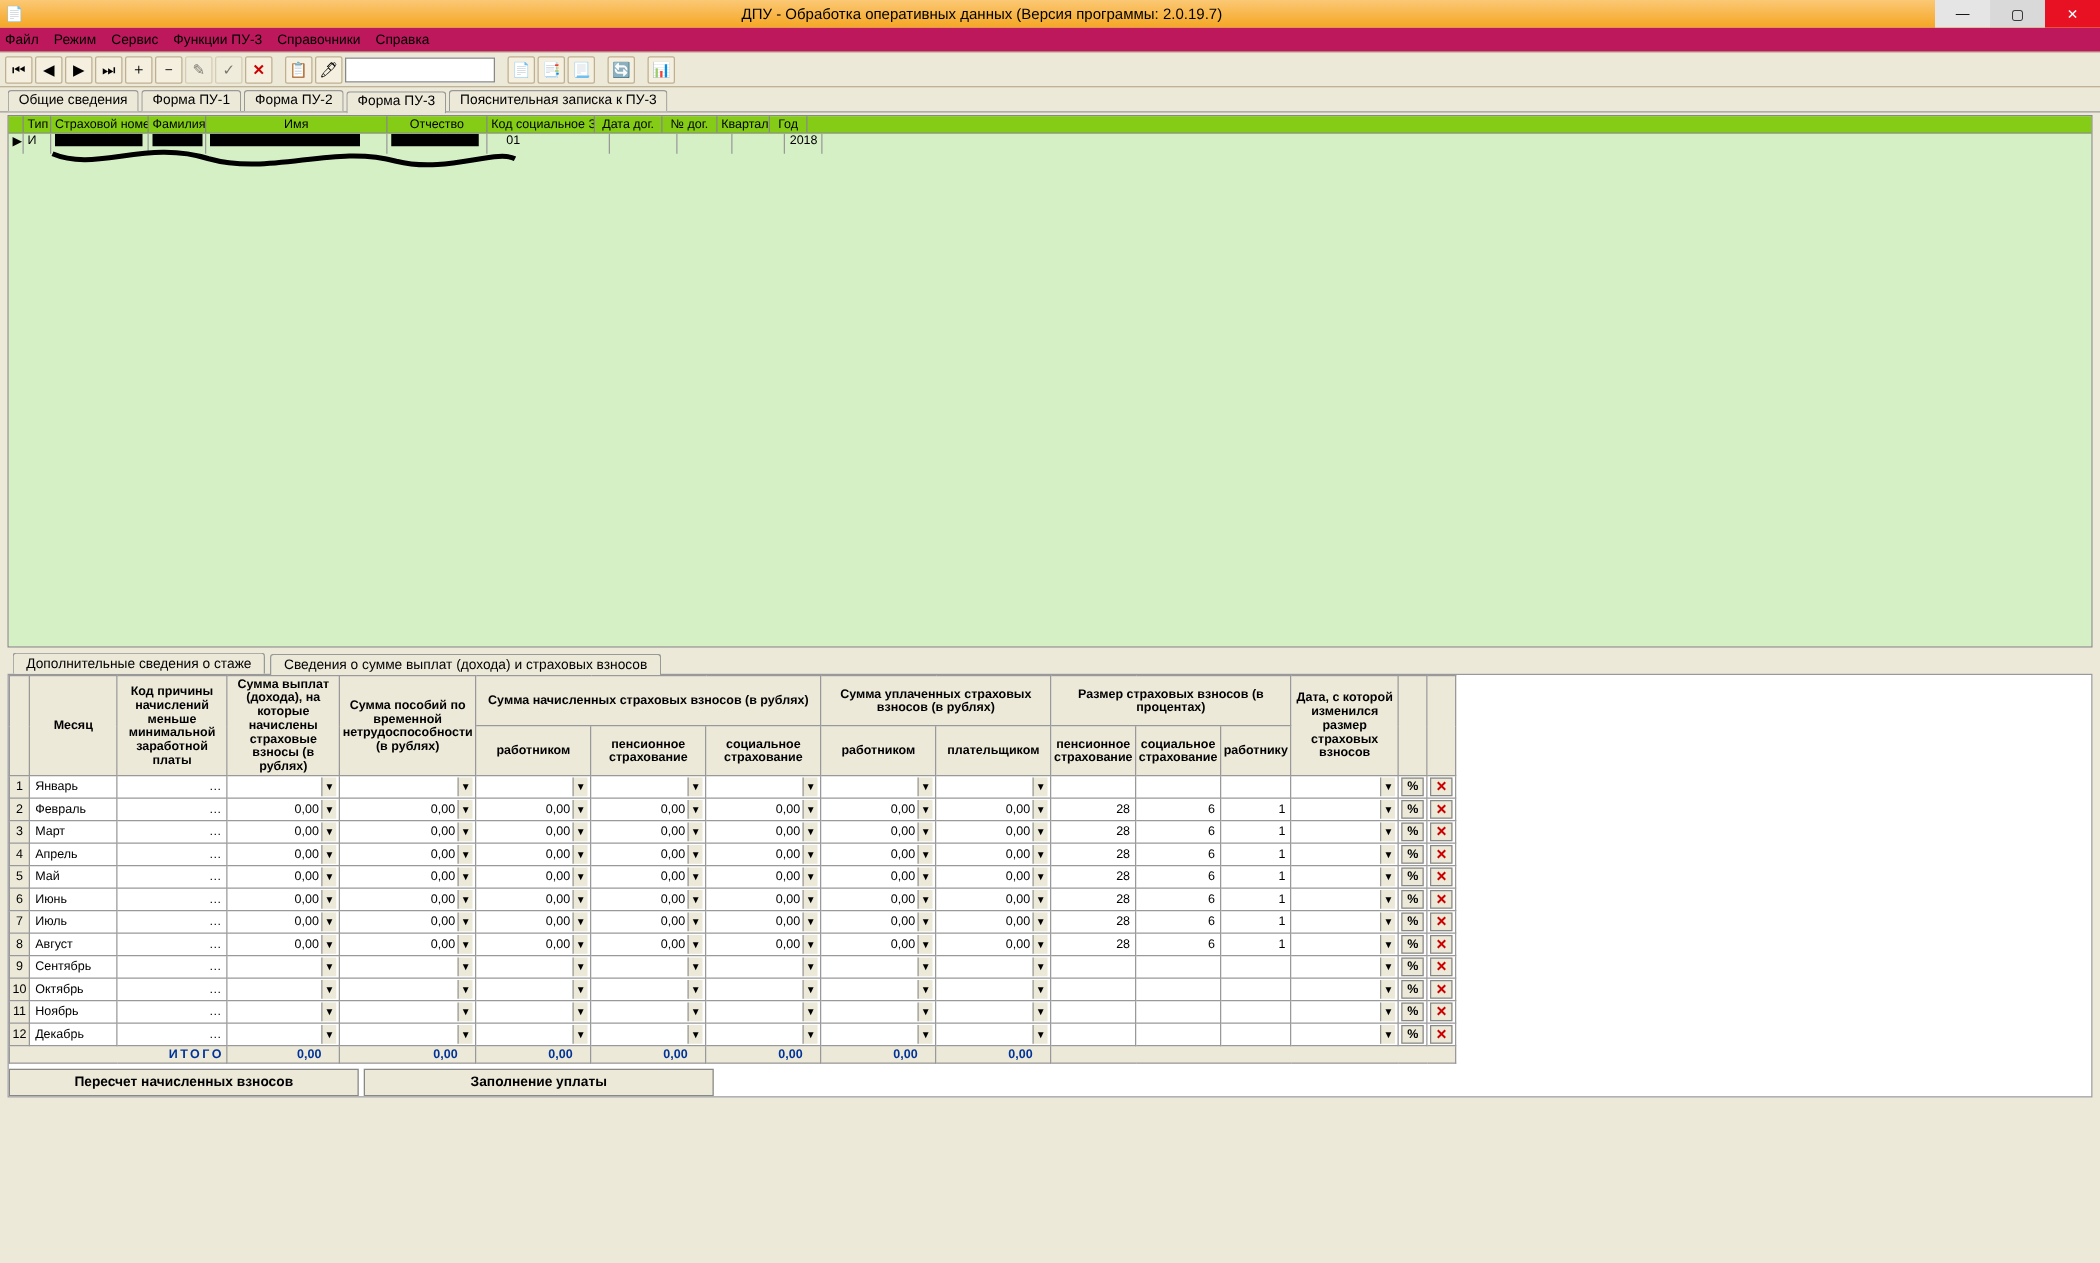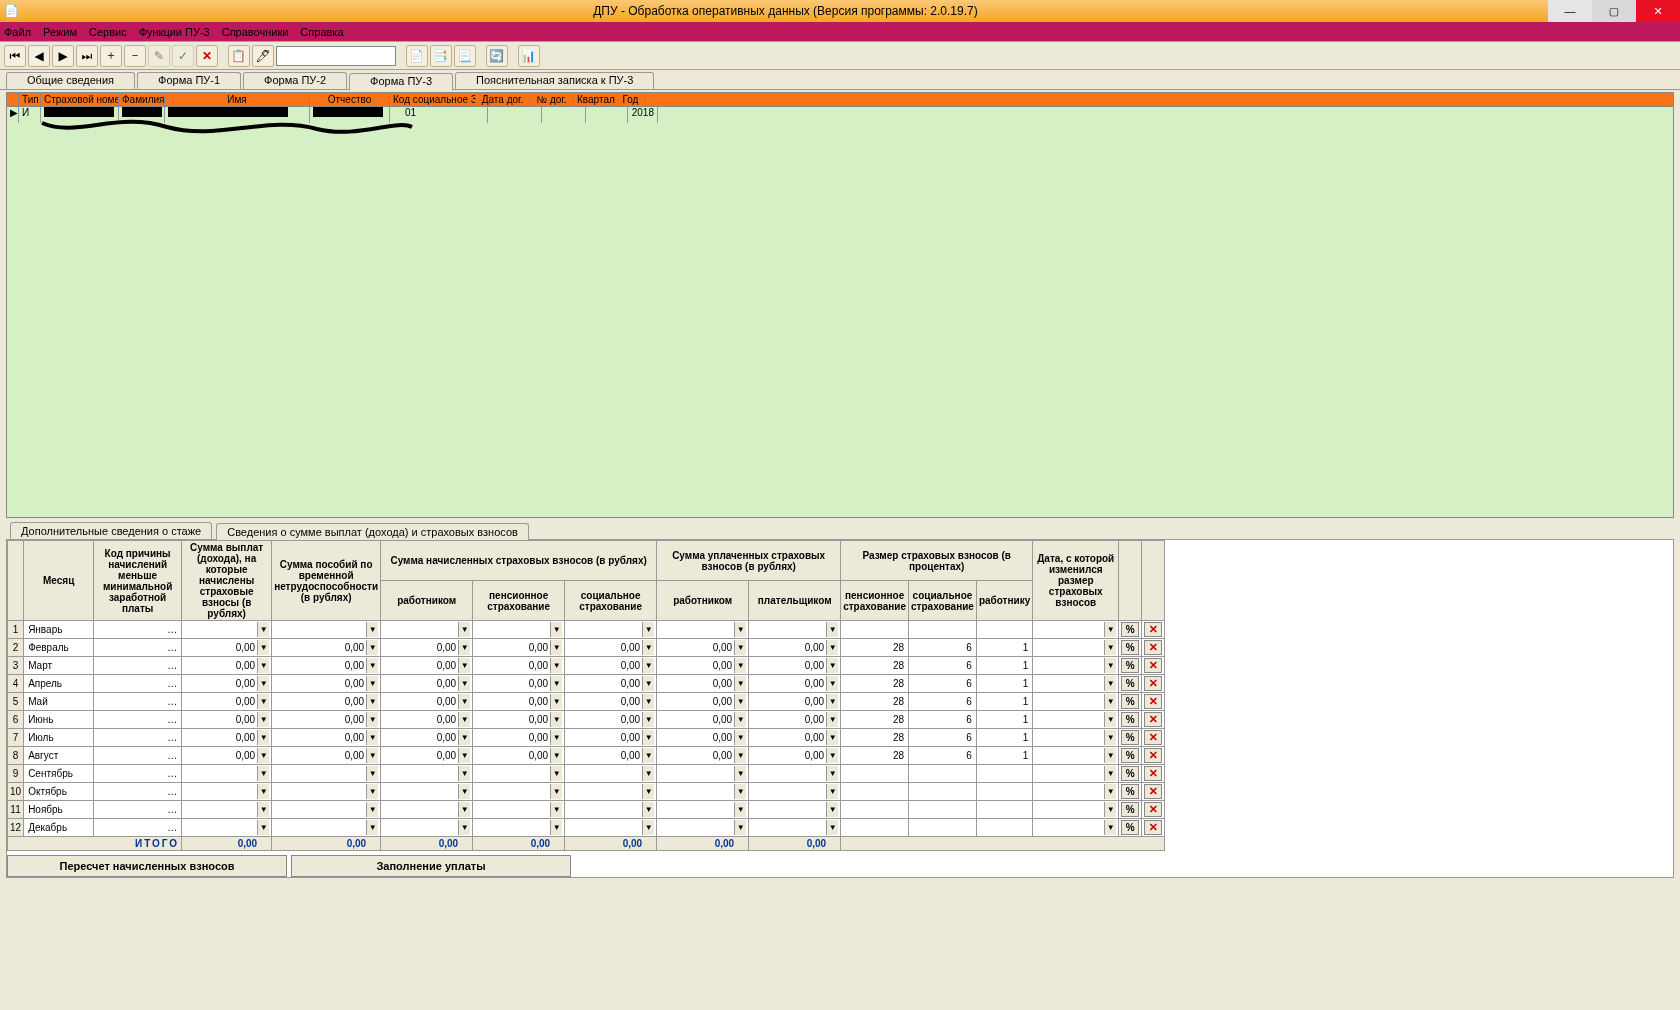--- a/index.html
+++ b/index.html
@@ -15,25 +15,25 @@
 
 .menubar { background: #be185d; border-bottom: 1px solid #b0a080; padding: 2px 4px; display:flex; gap:12px; height:20px; align-items:center;}
 .menubar span { cursor:default; }
 
 .toolbar { background: #ece9d8; border-bottom: 1px solid #b0a080; padding: 2px 4px; display:flex; align-items:center; gap:2px; height:28px;}
 .toolbar .tbtn { width:22px; height:22px; border:1px solid #c0b090; background:#f5efe0; display:inline-flex; align-items:center; justify-content:center; border-radius:2px; font-size:12px; cursor:pointer;}
 .toolbar .sep { width:6px; }
 .toolbar input.search { height:20px; width:120px; border:1px solid #888; background:#fff; padding:0 4px; }
 
 .tabs { display:flex; border-bottom:1px solid #999; padding: 2px 6px 0 6px; background:#ece9d8; height:20px;}
-.tabs .tab { padding: 1px 20px; border:1px solid #999; border-bottom:none; background:#ece9d8; margin-right:2px; border-radius:3px 3px 0 0; font-size:11px; position:relative; cursor:pointer;}
+.tabs .tab { padding: 1px 8px; border:1px solid #999; border-bottom:none; background:#ece9d8; margin-right:2px; border-radius:3px 3px 0 0; font-size:11px; position:relative; cursor:pointer;}
 .tabs .tab.active { background:#ece9d8; font-weight:normal; top:1px; height:18px; border-bottom:1px solid #ece9d8; z-index:2;}
 
 .upper-grid-wrap { border:1px solid #888; margin:2px 6px; }
-.upper-grid-header { display:flex; background:#f97316; border-bottom:1px solid #888; }
+.upper-grid-header { display:flex; background:#84cc16; border-bottom:1px solid #888; }
 .upper-grid-header .col { border-right:1px solid #888; padding:1px 3px; font-size:10px; text-align:center; white-space:nowrap; overflow:hidden;}
 .upper-grid-body { background:#d6f0c6; height:410px; position:relative; }
 .upper-grid-row { display:flex; height:16px; align-items:center; }
 .upper-grid-row .cell { border-right:1px solid #999; height:16px; padding:0 3px; font-size:10px; overflow:hidden; white-space:nowrap;}
 .row-indicator { width:12px; text-align:center; font-size:10px;}
 .redact { background:#000; display:inline-block; height:10px; }
 
 .lower { margin:2px 6px; }
 .lower-tabs { display:flex; gap:4px; padding: 2px 0 0 4px; }
 .lower-tabs .tab { padding: 2px 10px; border:1px solid #999; border-bottom:none; background:#ece9d8; border-radius:3px 3px 0 0; font-size:11px; cursor:pointer;}

